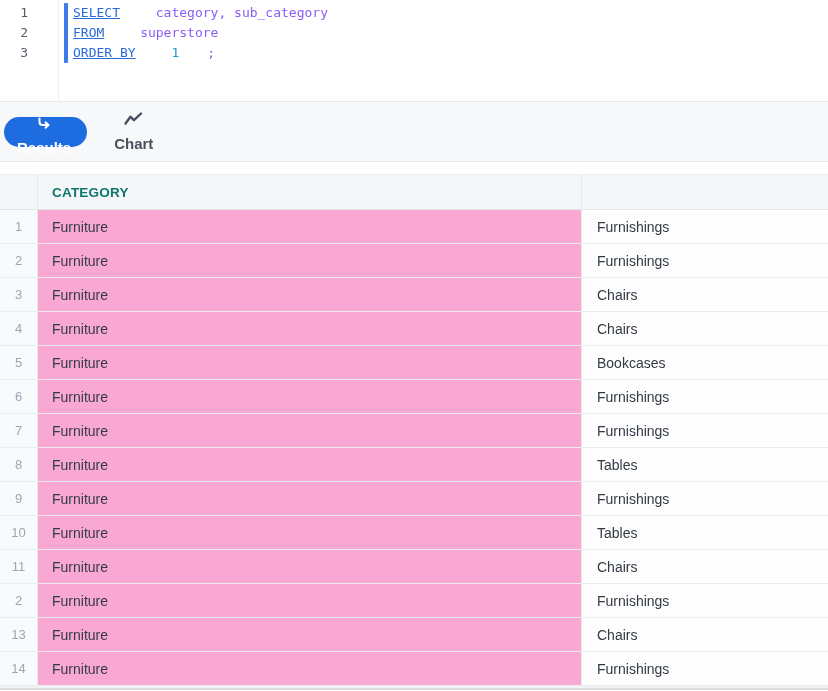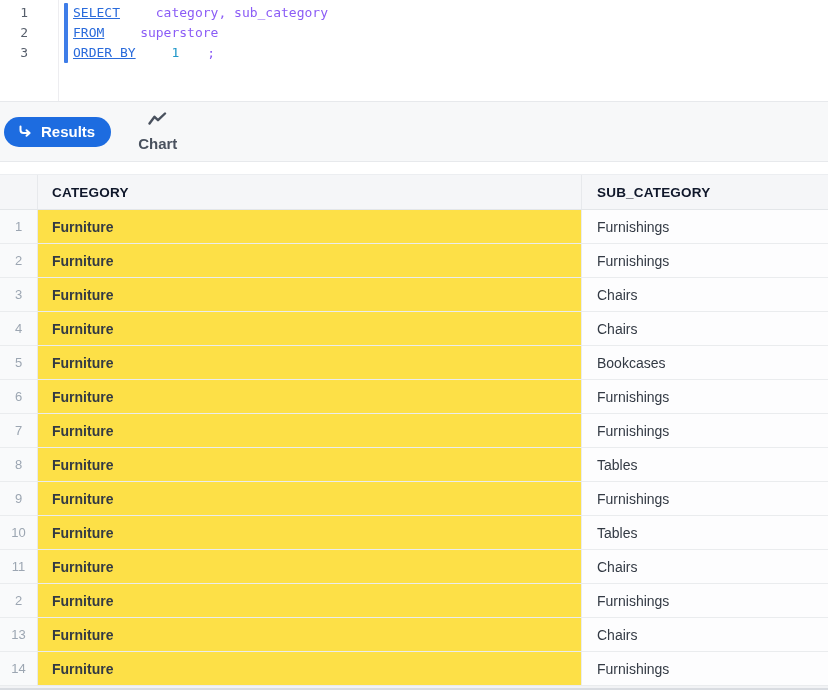--- a/index.html
+++ b/index.html
@@ -20,46 +20,46 @@
   .tok-keyword { color:#2a6bdb;text-decoration:underline; }
   .tok-plain   { color:#8b5cf6;margin-left:28px; }
   .tok-number  { color:#2198c9; }
 
   
   .tabbar { height:60px; background:#f7f8f9; border-bottom:1px solid #e7e9ec;
             display:flex; align-items:center; padding-left:4px; }
   .results-pill { display:flex; align-items:center; gap:8px; height:30px;
                   padding:0 16px 0 13px; background:#1d6ce0; border:none;
                   border-radius:16px; color:#ffffff; font-weight:700; font-size:15px;
-                  font-family:"Liberation Sans",sans-serif; cursor:pointer; }
+                  font-family:"Liberation Sans",sans-serif; cursor:pointer;flex-direction:column; }
   .chart-tab { display:flex; align-items:center; gap:9px; margin-left:27px;
                background:none; border:none; color:#49515e; font-weight:700;
                font-size:15px; font-family:"Liberation Sans",sans-serif; cursor:pointer;flex-direction:column; }
 
   .gap-strip { height:12px; background:#ffffff; }
 
   
   .grid { width:828px; }
   .header-row { display:flex; height:36px; background:#f5f6f8;
                 border-top:1px solid #eceef1; border-bottom:1px solid #e3e6e9;
                 align-items:center; }
   .hdr-num { width:38px; height:100%; border-right:1px solid #e7e9ec; flex-shrink:0; }
-  .hdr-cell { font-weight:700; font-size:13.5px; color:#0f172a; letter-spacing:.2px; }
+  .hdr-cell { font-weight:700; font-size:13.5px; color:#0f766e; letter-spacing:.2px; }
   .hdr-cat { width:544px; height:100%; border-right:1px solid #e7e9ec;
              display:flex; align-items:center; padding-left:14px; }
   .hdr-sub { flex:1; height:100%; display:flex; align-items:center; padding-left:15px; }
 
   .row { display:flex; height:34px; }
   .cell-num { width:38px; flex-shrink:0; background:#f9fafb;
               border-right:1px solid #e7e9ec; border-bottom:1px solid #eaecee;
               display:flex; align-items:center; justify-content:center;
               color:#9ca6b2; font-size:13px; }
-  .cell-cat { width:544px; background:#fde047; border-right:1px solid #eaecee;
+  .cell-cat { width:544px; background:#f9a8d4; border-right:1px solid #eaecee;
               border-bottom:1px solid #eaecee; display:flex; align-items:center;
-              padding-left:14px; color:#333a44; font-size:14px;font-weight:bold; }
+              padding-left:14px; color:#333a44; font-size:14px; }
   .cell-sub { flex:1; background:#fdfdfe; border-bottom:1px solid #eaecee;
               display:flex; align-items:center; padding-left:15px;
               color:#333a44; font-size:14px; }
   .partial-row { height:4px; background:#f2f3f5; border-bottom:2px solid #d9dce1; }
 
   svg { display:block; }
 </style>
 </head>
 <body>
 
@@ -106,23 +106,20 @@
 </div>
 
 <div class="gap-strip"></div>
 
 <div class="grid">
   <div class="header-row">
     <div class="hdr-num"></div>
     <div class="hdr-cat">
       <span class="hdr-cell">CATEGORY</span>
     </div>
-    <div class="hdr-sub">
-      <span class="hdr-cell">SUB_CATEGORY</span>
-    </div>
   </div>
 
   <div id="grid-body">
   <div class="row">
     <div class="cell-num">1</div>
     <div class="cell-cat">Furniture</div>
     <div class="cell-sub">Furnishings</div>
   </div>
 
   <div class="row">

